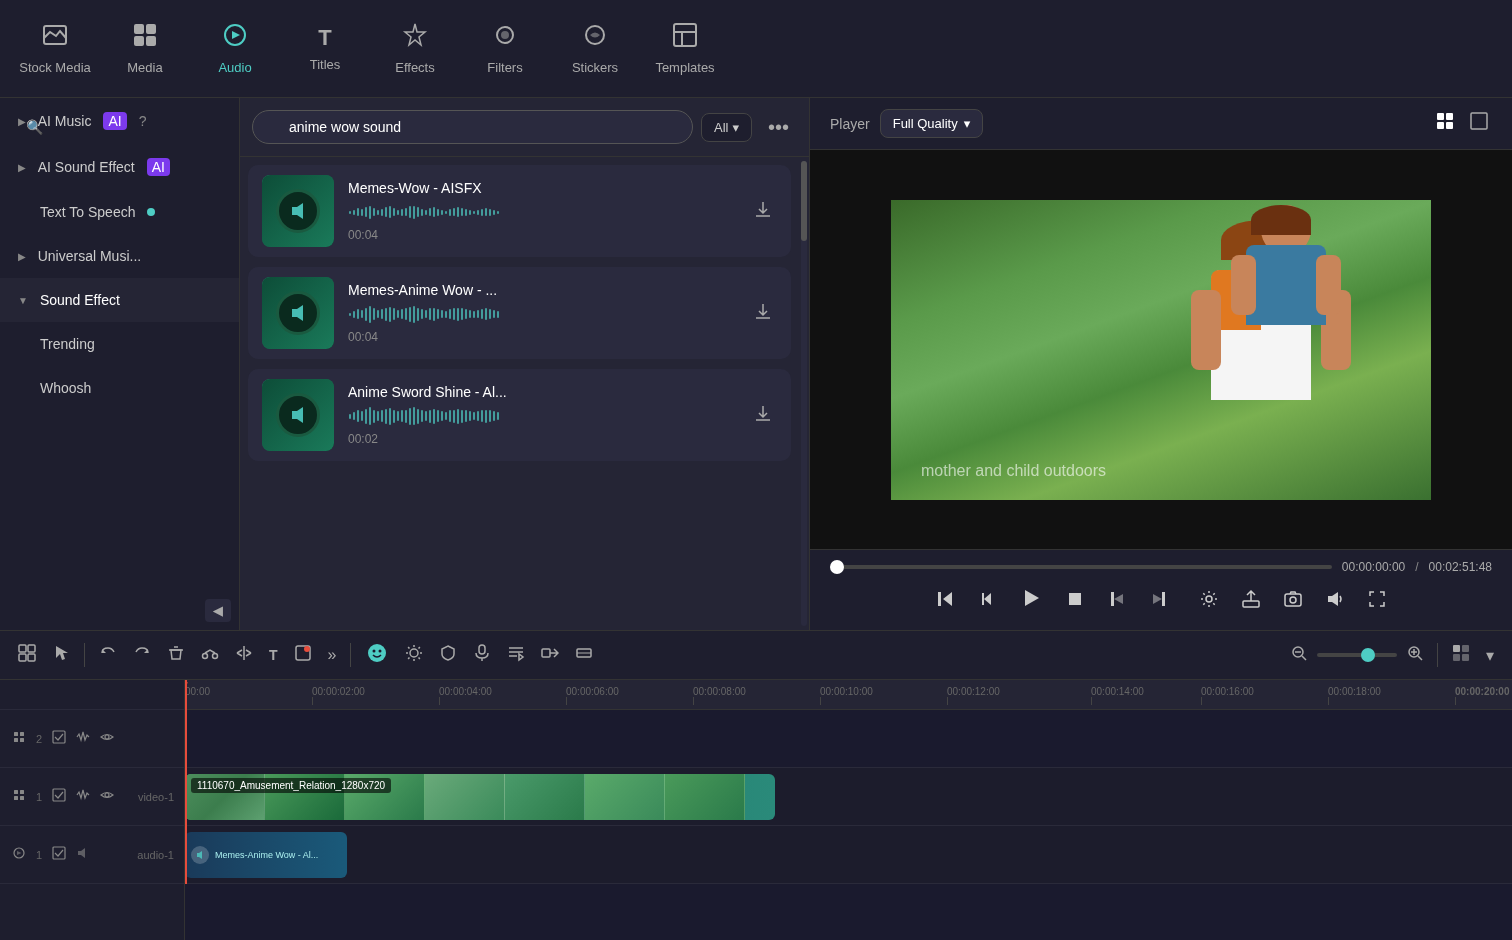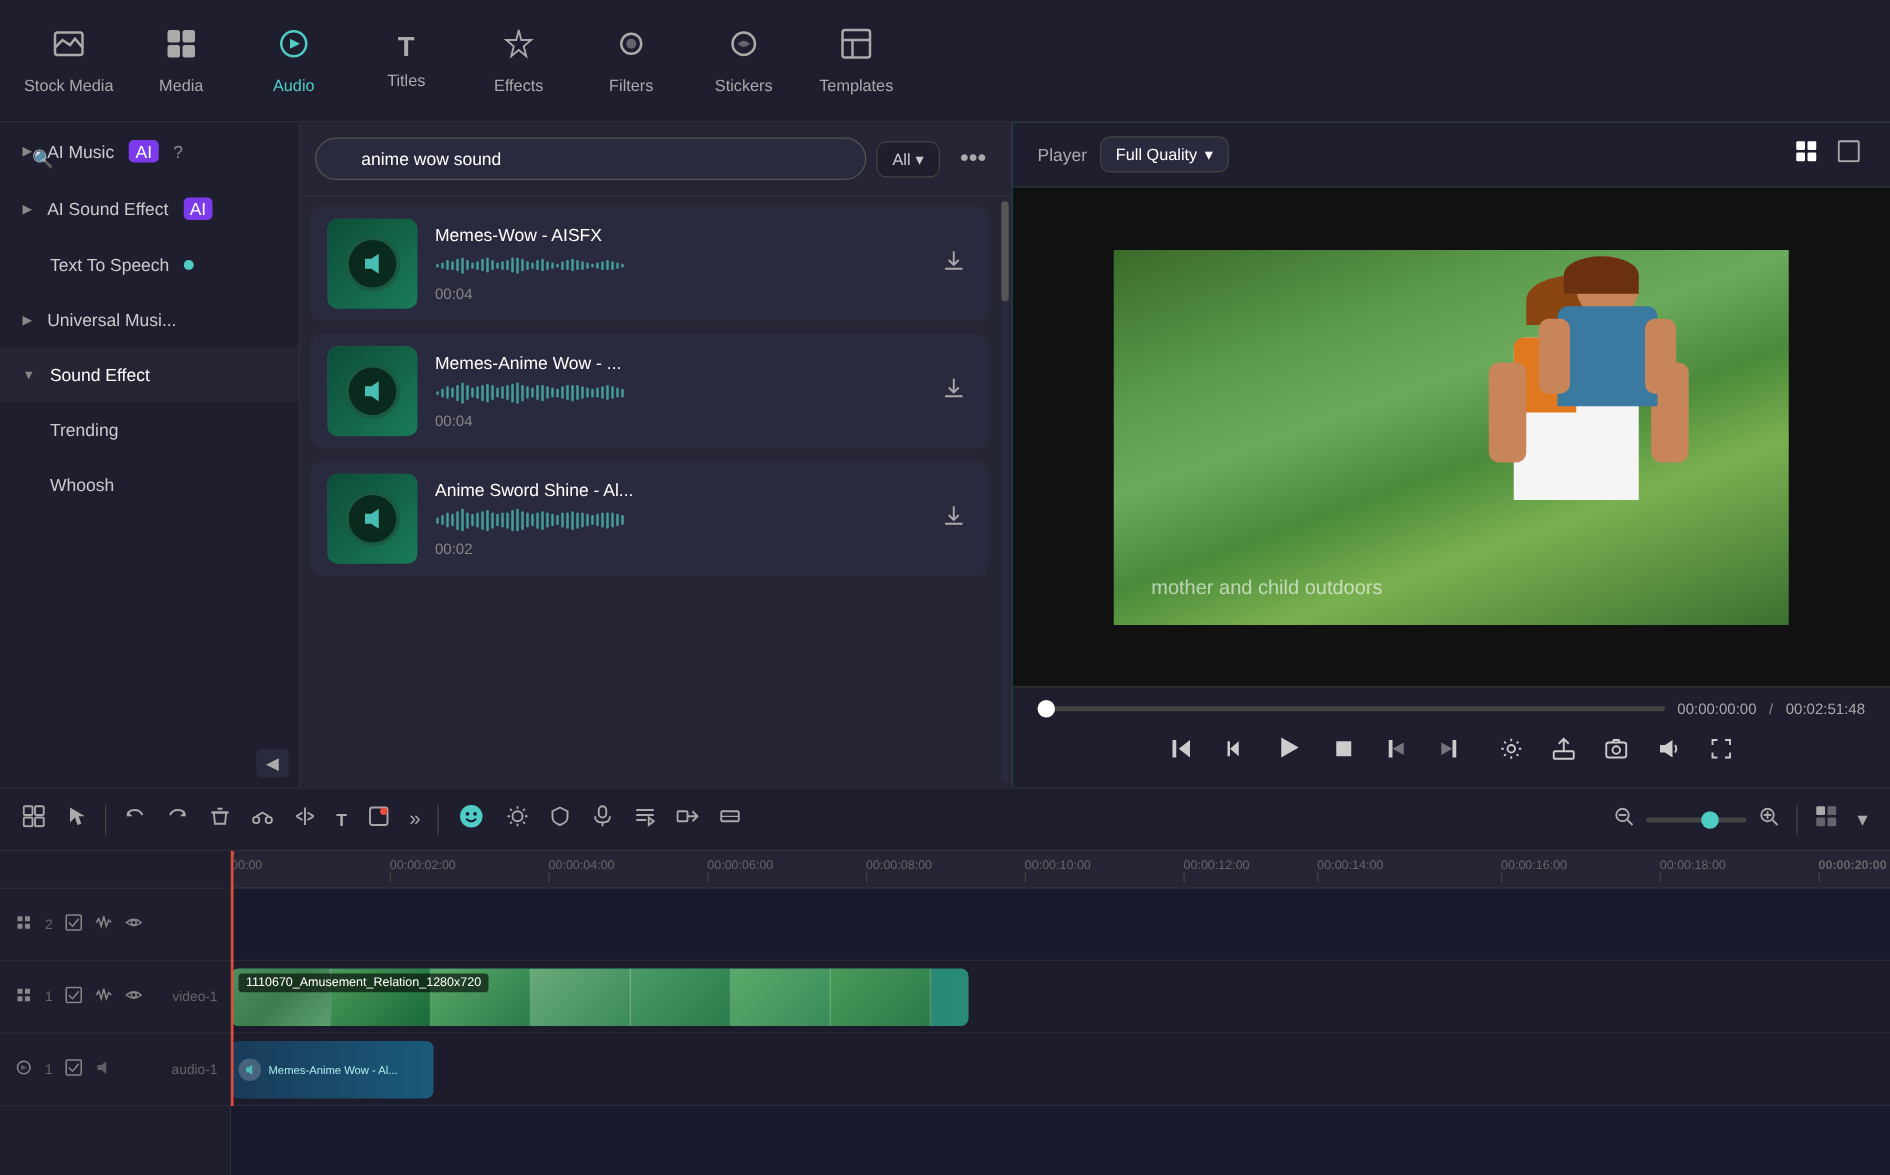--- a/index.html
+++ b/index.html
@@ -776,21 +776,21 @@
               </div>
               <div class="ruler-tick" style="left: 508px;">
                 <span>00:00:08:00</span>
               </div>
               <div class="ruler-tick" style="left: 635px;">
                 <span>00:00:10:00</span>
               </div>
               <div class="ruler-tick" style="left: 762px;">
                 <span>00:00:12:00</span>
               </div>
-              <div class="ruler-tick" style="left: 869px; justify-content: flex-end;">
+              <div class="ruler-tick" style="left: 906px; justify-content: flex-end;">
                 <span>00:00:14:00</span>
               </div>
               <div class="ruler-tick" style="left: 1016px;">
                 <span>00:00:16:00</span>
               </div>
               <div class="ruler-tick" style="left: 1143px;">
                 <span>00:00:18:00</span>
               </div>
               <div class="ruler-tick" style="left: 1270px; font-weight: bold;">
                 <span>00:00:20:00</span>

